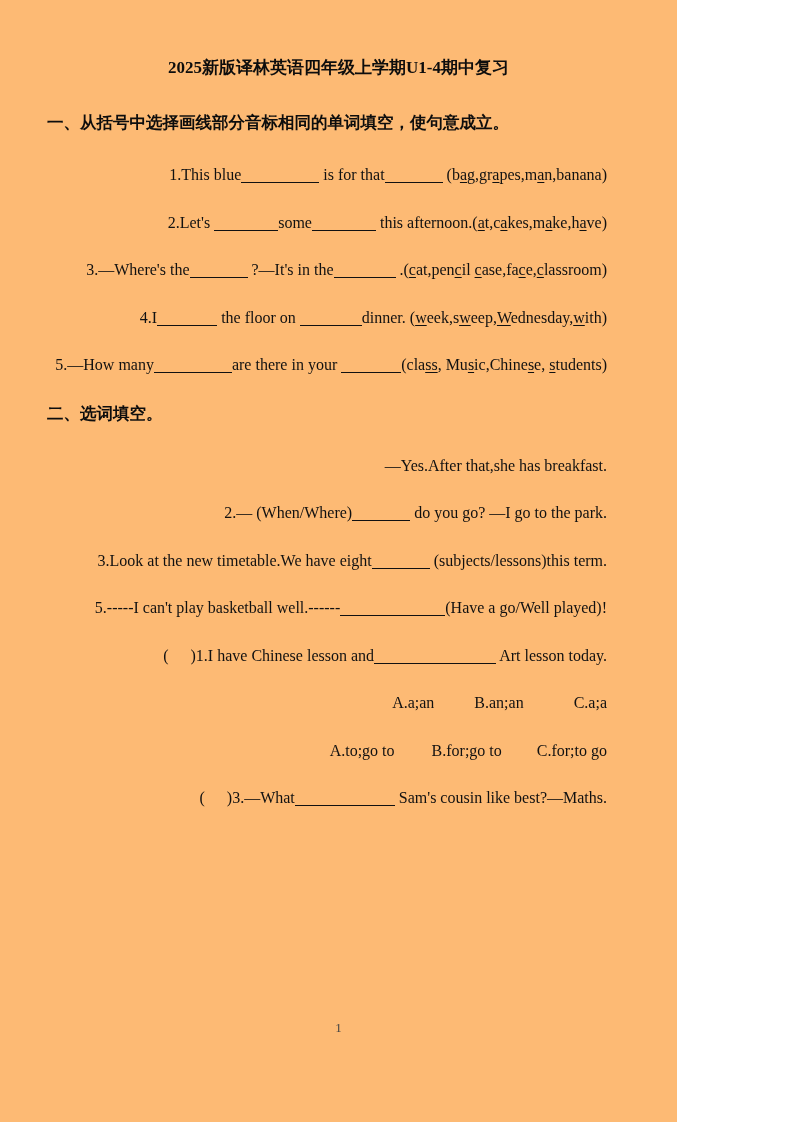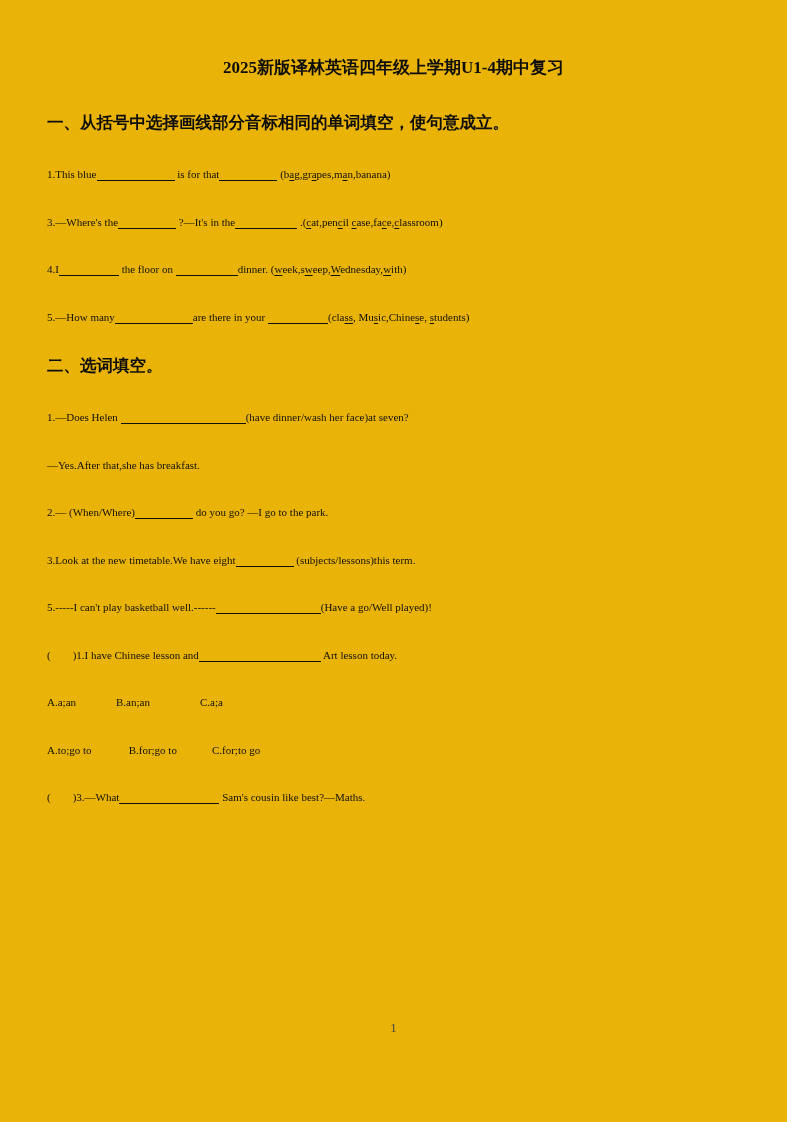--- a/index.html
+++ b/index.html
@@ -2,23 +2,23 @@
 <html><head>
 <meta charset="utf-8">
 <style>
   html, body {
     margin: 0;
     padding: 0;
     background: #ffffff;
   }
   .page {
     position: relative;
-    width: 787px;
+    width: 677px;
     height: 1122px;
-    background: #eab308;
+    background: #fdba74;
     color: #111;
     font-family: "Liberation Serif", "DejaVu Serif", serif;
     overflow: hidden;
     box-sizing: border-box;
   }
   .title {
     margin: 0 0 34px 0;
     padding: 57px 40px 0 40px;
     text-align: center;
     font-size: 17px;
@@ -31,24 +31,25 @@
   }
   .heading {
     margin: 0 0 33px 0;
     font-size: 16.5px;
     line-height: 20px;
     font-weight: bold;
     color: #0d0d0d;
   }
   .line {
     margin: 0 0 30.5px 0;
-    font-size: 11px;
+    font-size: 16px;
     line-height: 17px;
     white-space: pre-wrap;
     color: #111;
+    text-align: right;
   }
   .u {
     text-decoration: underline;
     text-decoration-thickness: 1px;
     text-underline-offset: 2px;
   }
   .b {
     display: inline-block;
     height: 1px;
     border-bottom: 1.2px solid #111;
@@ -71,27 +72,27 @@
 </style>
 </head>
 <body>
 
 <div class="page">
   <h1 class="title">2025新版译林英语四年级上学期U1-4期中复习</h1>
   <div class="doc-body" id="doc-body">
       <section>
         <h2 class="heading">一、从括号中选择画线部分音标相同的单词填空，使句意成立。</h2>
         <p class="line"><span>1.This blue</span><span class="b" style="width: 78px;"></span><span> is for that</span><span class="b" style="width: 58px;"></span><span> (b</span><span class="u">a</span><span>g,gr</span><span class="u">a</span><span>pes,m</span><span class="u">a</span><span>n,banana)</span></p>
+        <p class="line"><span>2.Let's </span><span class="b" style="width: 64px;"></span><span>some</span><span class="b" style="width: 64px;"></span><span> this afternoon.(</span><span class="u">a</span><span>t,c</span><span class="u">a</span><span>kes,m</span><span class="u">a</span><span>ke,h</span><span class="u">a</span><span>ve)</span></p>
         <p class="line"><span>3.—Where's the</span><span class="b" style="width: 58px;"></span><span> ?—It's in the</span><span class="b" style="width: 62px;"></span><span> .(</span><span class="u">c</span><span>at,pen</span><span class="u">c</span><span>il </span><span class="u">c</span><span>ase,fa</span><span class="u">c</span><span>e,</span><span class="u">c</span><span>lassroom)</span></p>
         <p class="line"><span>4.I</span><span class="b" style="width: 60px;"></span><span> the floor on </span><span class="b" style="width: 62px;"></span><span>dinner. (</span><span class="u">w</span><span>eek,s</span><span class="u">w</span><span>eep,</span><span class="u">W</span><span>ednesday,</span><span class="u">w</span><span>ith)</span></p>
         <p class="line"><span>5.—How many</span><span class="b" style="width: 78px;"></span><span>are there in your </span><span class="b" style="width: 60px;"></span><span>(cla</span><span class="u">ss</span><span>, Mu</span><span class="u">s</span><span>ic,Chine</span><span class="u">s</span><span>e, </span><span class="u">s</span><span>tudents)</span></p>
       </section>
       <section>
         <h2 class="heading">二、选词填空。</h2>
-        <p class="line"><span>1.—Does Helen </span><span class="b" style="width: 125px;"></span><span>(have dinner/wash her face)at seven?</span></p>
         <p class="line"><span>—Yes.After that,she has breakfast.</span></p>
         <p class="line"><span>2.— (When/Where)</span><span class="b" style="width: 58px;"></span><span> do you go? —I go to the park.</span></p>
         <p class="line"><span>3.Look at the new timetable.We have eight</span><span class="b" style="width: 58px;"></span><span> (subjects/lessons)this term.</span></p>
         <p class="line"><span>5.-----I can't play basketball well.------</span><span class="b" style="width: 105px;"></span><span>(Have a go/Well played)!</span></p>
       </section>
       <section>
         <p class="line"><span>(</span><span class="g" style="width: 22px;"></span><span>)1.I have Chinese lesson and</span><span class="b" style="width: 122px;"></span><span> Art lesson today.</span></p>
         <p class="line"><span>A.a;an</span><span class="g" style="width: 40px;"></span><span>B.an;an</span><span class="g" style="width: 50px;"></span><span>C.a;a</span></p>
         <p class="line"><span>A.to;go to</span><span class="g" style="width: 37px;"></span><span>B.for;go to</span><span class="g" style="width: 35px;"></span><span>C.for;to go</span></p>
         <p class="line"><span>(</span><span class="g" style="width: 22px;"></span><span>)3.—What</span><span class="b" style="width: 100px;"></span><span> Sam's cousin like best?—Maths.</span></p>

